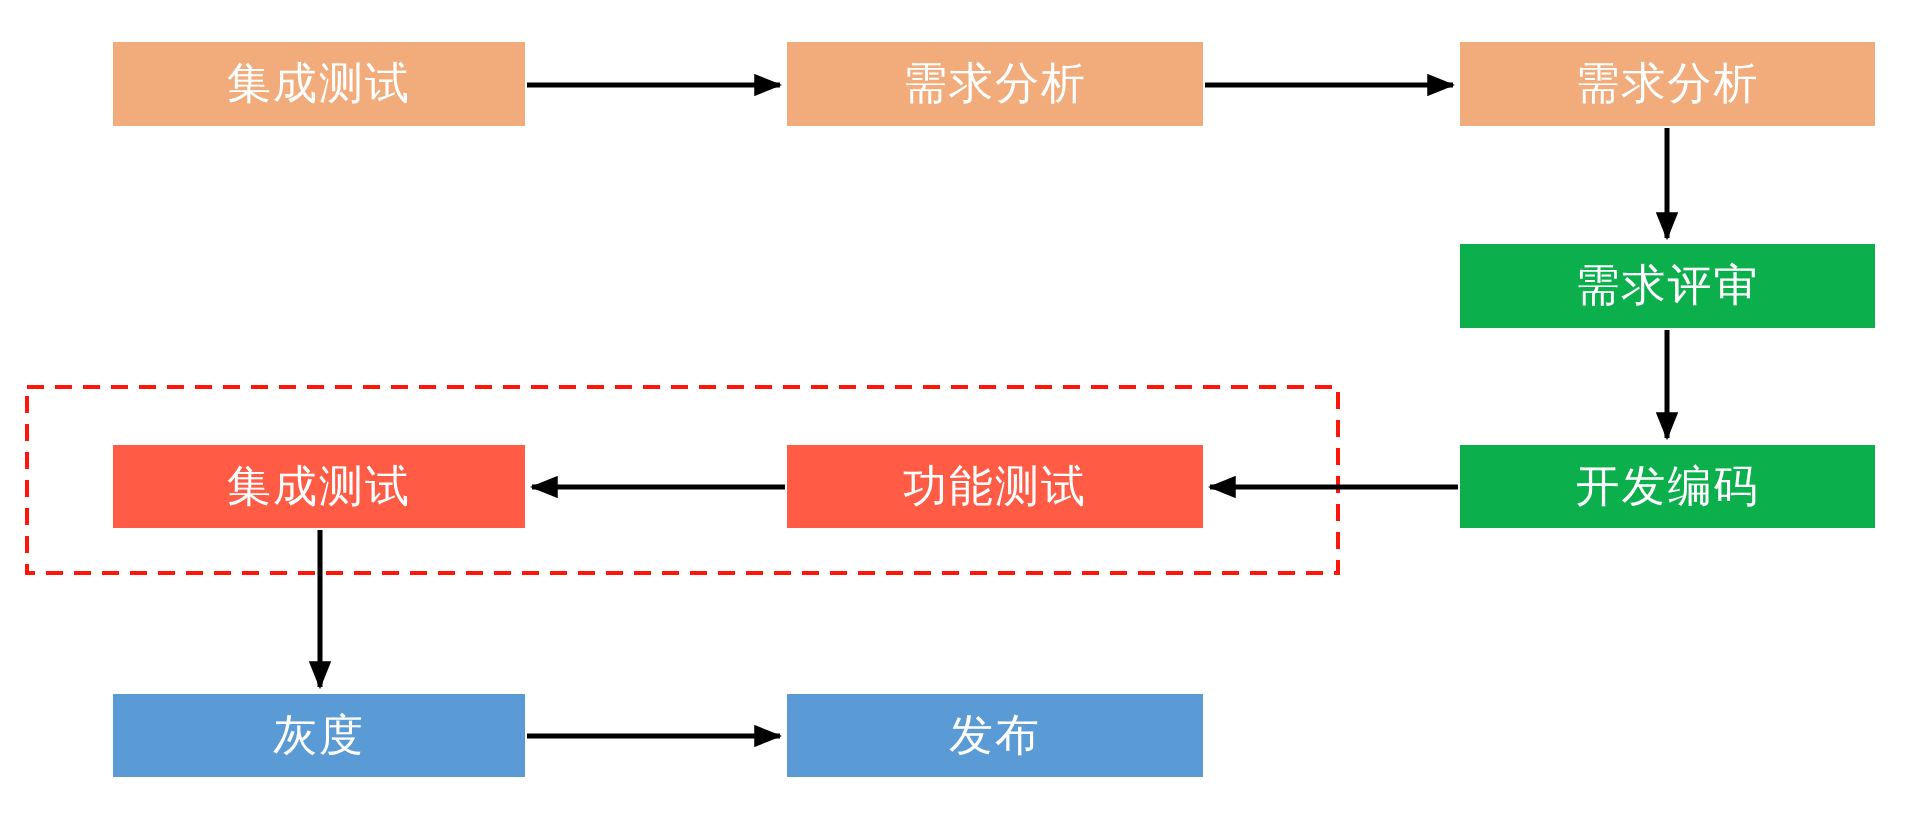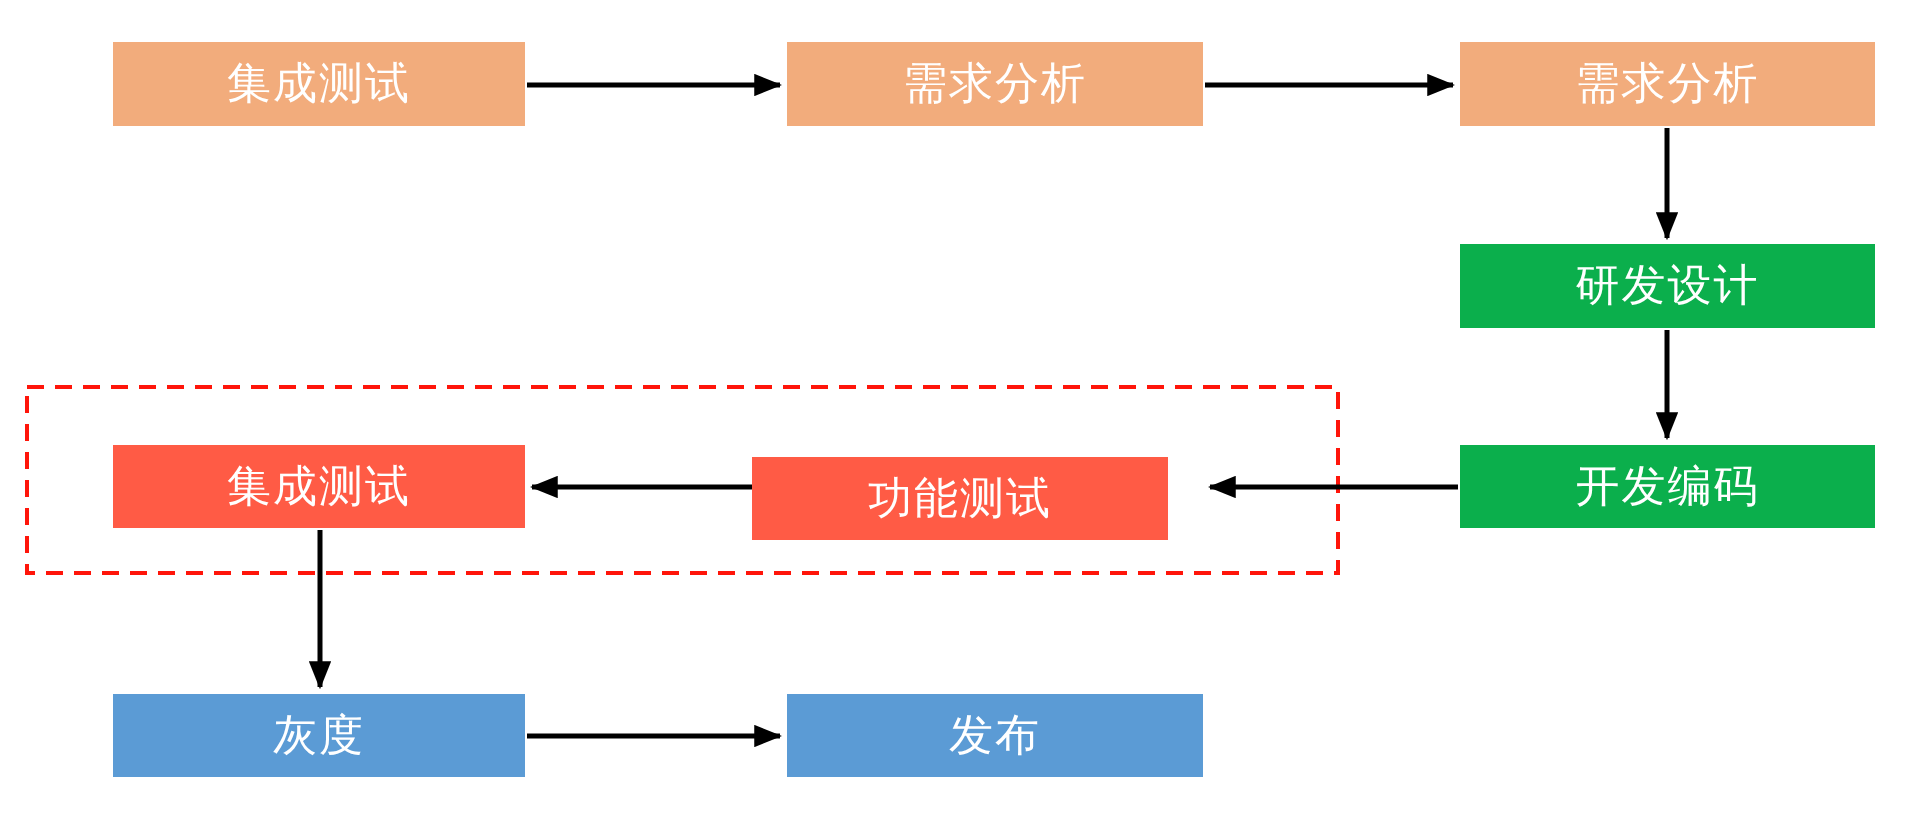--- a/index.html
+++ b/index.html
@@ -64,32 +64,32 @@
 
   <div class="node stage-requirement" style="left: 787px; top: 42px; width: 416px; height: 84px; background-color: rgb(242, 172, 124);" data-fill="colors.requirement_stage">
     <span>需求分析</span>
   </div>
 
   <div class="node stage-requirement" style="left: 1460px; top: 42px; width: 415px; height: 84px; background-color: rgb(242, 172, 124);" data-fill="colors.requirement_stage">
     <span>需求分析</span>
   </div>
 
   <div class="node stage-development" style="left: 1460px; top: 244px; width: 415px; height: 84px; background-color: rgb(11, 175, 76);" data-fill="colors.development_stage">
-    <span>研发设计</span>
+    <span>需求评审</span>
   </div>
 
   <div class="node stage-development" style="left: 1460px; top: 445px; width: 415px; height: 83px; background-color: rgb(11, 175, 76);" data-fill="colors.development_stage">
     <span>开发编码</span>
   </div>
 
   <div class="node stage-testing" style="left: 113px; top: 445px; width: 412px; height: 83px; background-color: rgb(255, 91, 69);" data-fill="colors.testing_stage">
     <span>集成测试</span>
   </div>
 
-  <div class="node stage-testing" style="left: 752px; top: 445px; width: 416px; height: 83px; background-color: rgb(255, 91, 69); margin-top: 12px;" data-fill="colors.testing_stage">
+  <div class="node stage-testing" style="left: 787px; top: 445px; width: 416px; height: 83px; background-color: rgb(255, 91, 69);" data-fill="colors.testing_stage">
     <span>功能测试</span>
   </div>
 
   <div class="node stage-release" style="left: 113px; top: 694px; width: 412px; height: 83px; background-color: rgb(91, 155, 213);" data-fill="colors.release_stage">
     <span>灰度</span>
   </div>
 
   <div class="node stage-release" style="left: 787px; top: 694px; width: 416px; height: 83px; background-color: rgb(91, 155, 213);" data-fill="colors.release_stage">
     <span>发布</span>
   </div>

